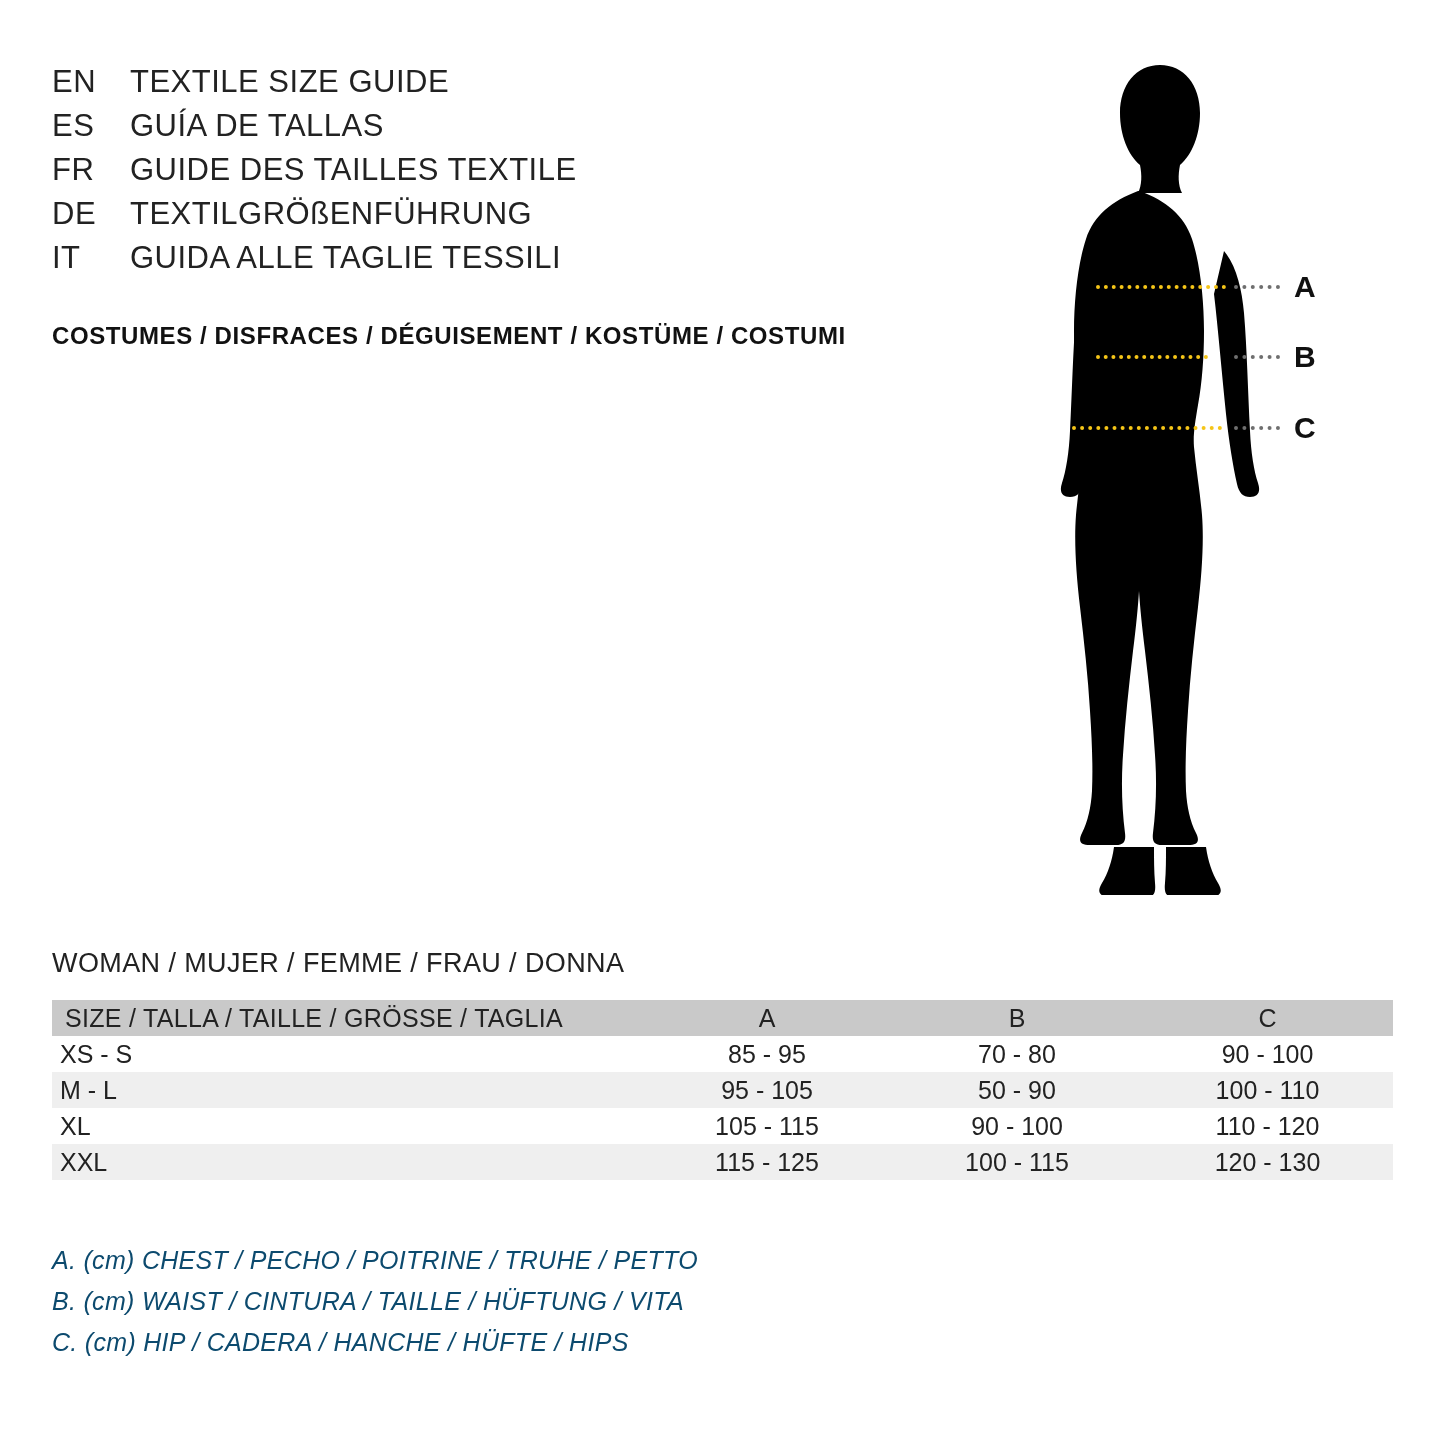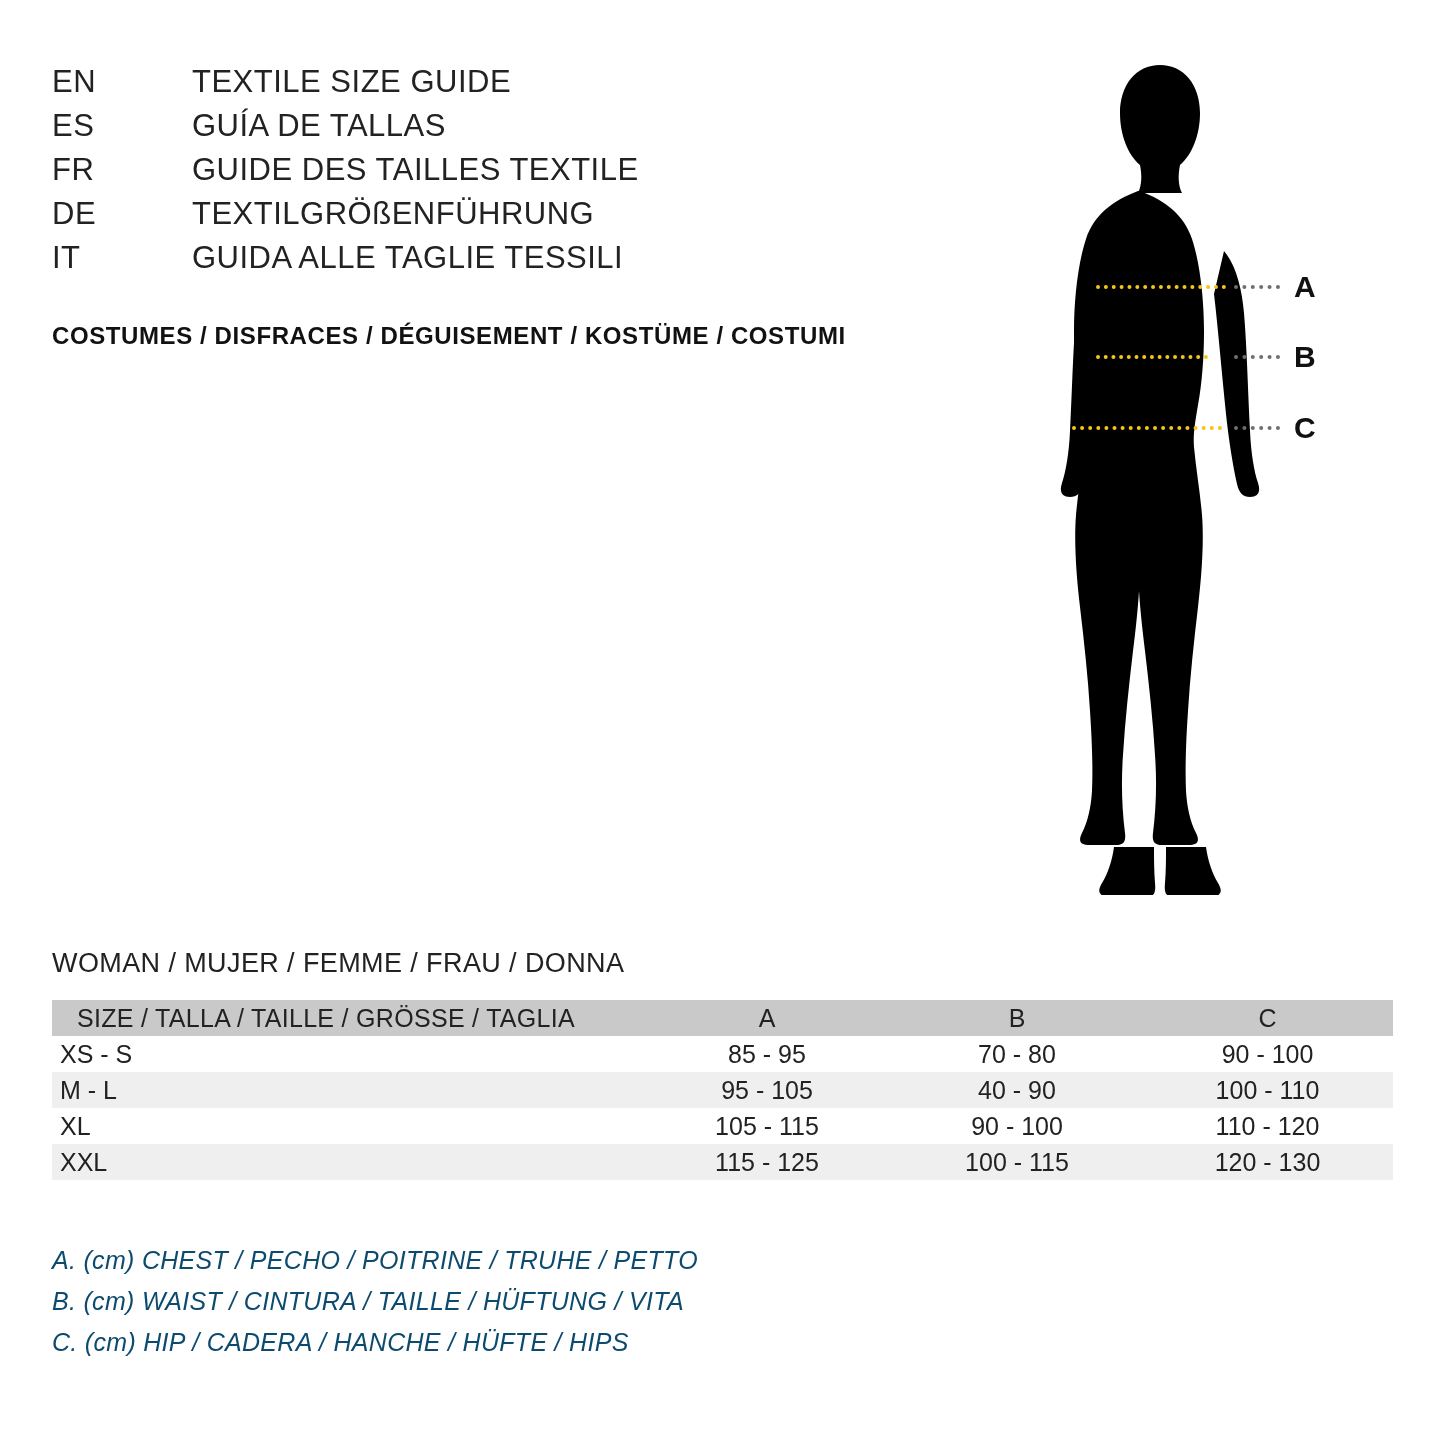--- a/index.html
+++ b/index.html
@@ -23,29 +23,27 @@
     top: 60px;
     width: 960px;
   }
   .lang-row {
     display: flex;
     align-items: baseline;
     font-size: 31px;
     line-height: 44px;
     letter-spacing: 0.5px;
     color: #222222;
-    gap: 48px;
   }
   .lang-code {
     width: 78px;
     flex: 0 0 78px;
   }
   .lang-text {
     flex: 1 1 auto;
-    margin-left: 14px;
   }
   .costumes-line {
     position: absolute;
     left: 52px;
     top: 322px;
     font-size: 24px;
     font-weight: bold;
     letter-spacing: 0.6px;
     color: #111111;
   }
@@ -110,21 +108,21 @@
     padding: 0;
     height: 36px;
     font-weight: normal;
     line-height: 36px;
   }
   table.size-table thead tr {
     background: #c9c9c9;
   }
   table.size-table thead th.first {
     text-align: left;
-    padding-left: 25px;
+    padding-left: 13px;
     letter-spacing: 0.3px;
   }
   table.size-table thead th.val {
     text-align: center;
     width: 210px;
   }
   table.size-table tbody tr.odd {
     background: #ffffff;
   }
   table.size-table tbody tr.even {
@@ -271,21 +269,21 @@
   <tbody>
     <tr class="odd">
       <td class="first">XS - S</td>
       <td class="val">85 - 95</td>
       <td class="val">70 - 80</td>
       <td class="val">90 - 100</td>
     </tr>
     <tr class="even">
       <td class="first">M - L</td>
       <td class="val">95 - 105</td>
-      <td class="val">40 - 90</td>
+      <td class="val">50 - 90</td>
       <td class="val">100 - 110</td>
     </tr>
     <tr class="odd">
       <td class="first">XL</td>
       <td class="val">105 - 115</td>
       <td class="val">90 - 100</td>
       <td class="val">110 - 120</td>
     </tr>
     <tr class="even">
       <td class="first">XXL</td>

